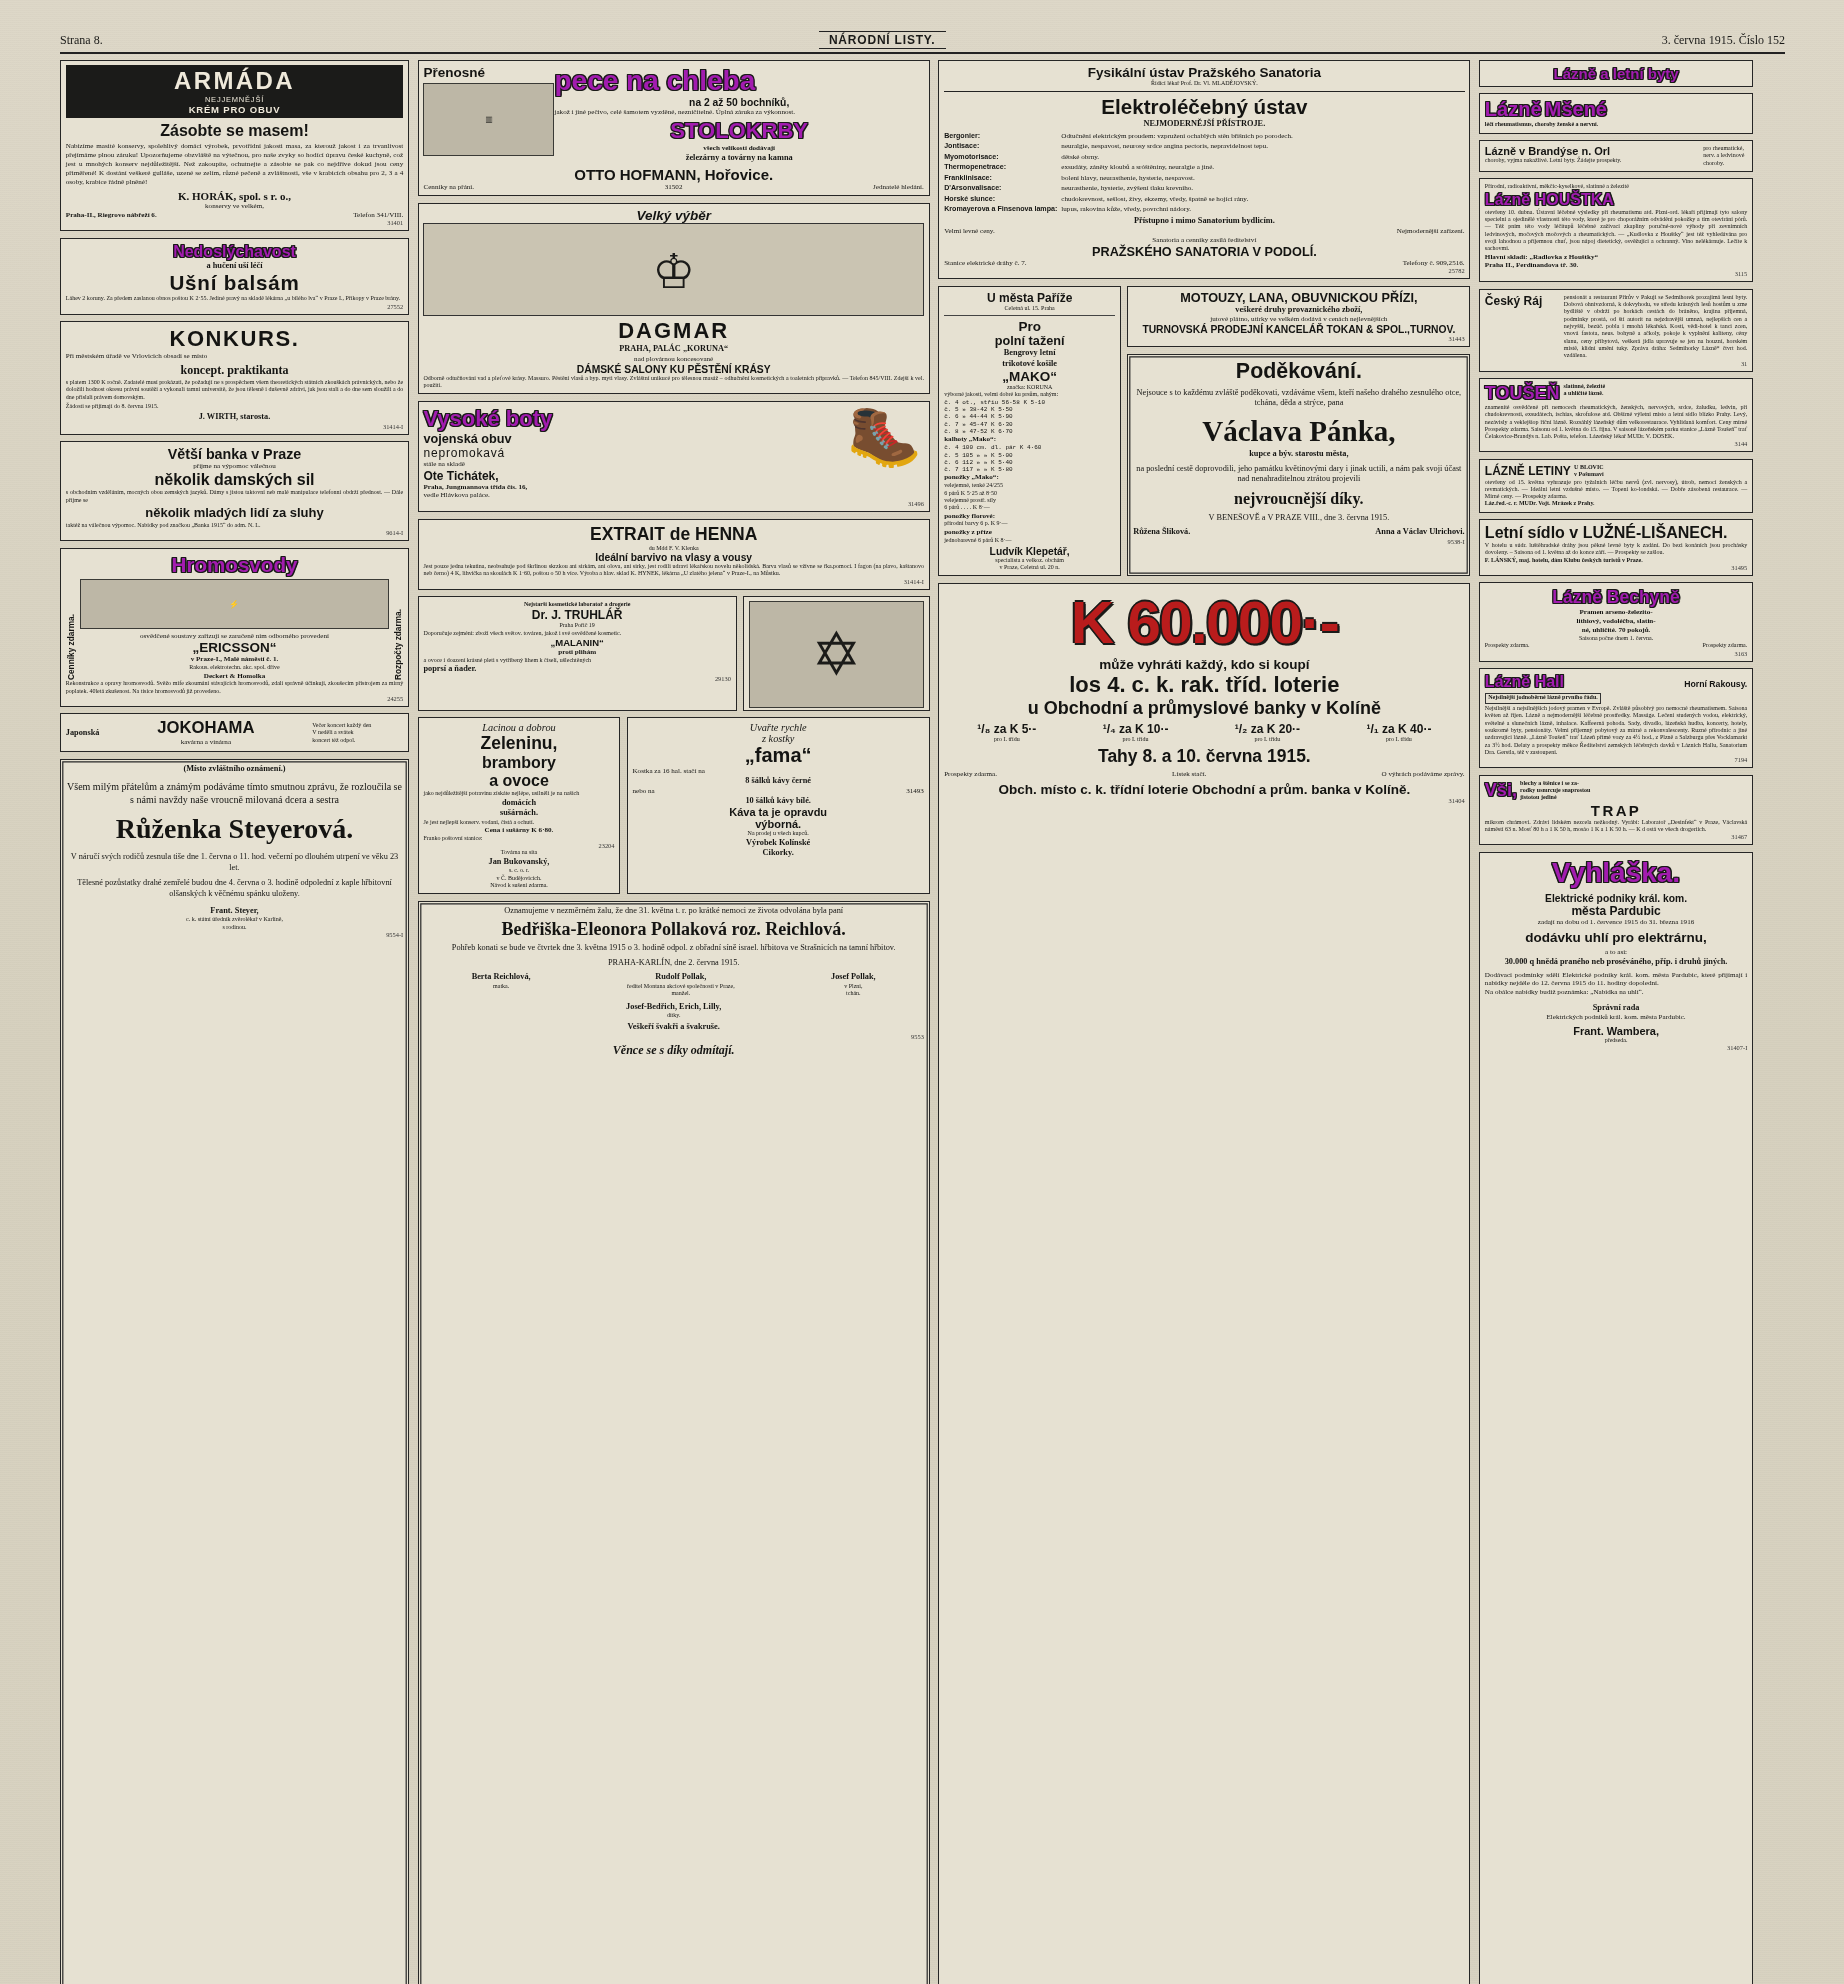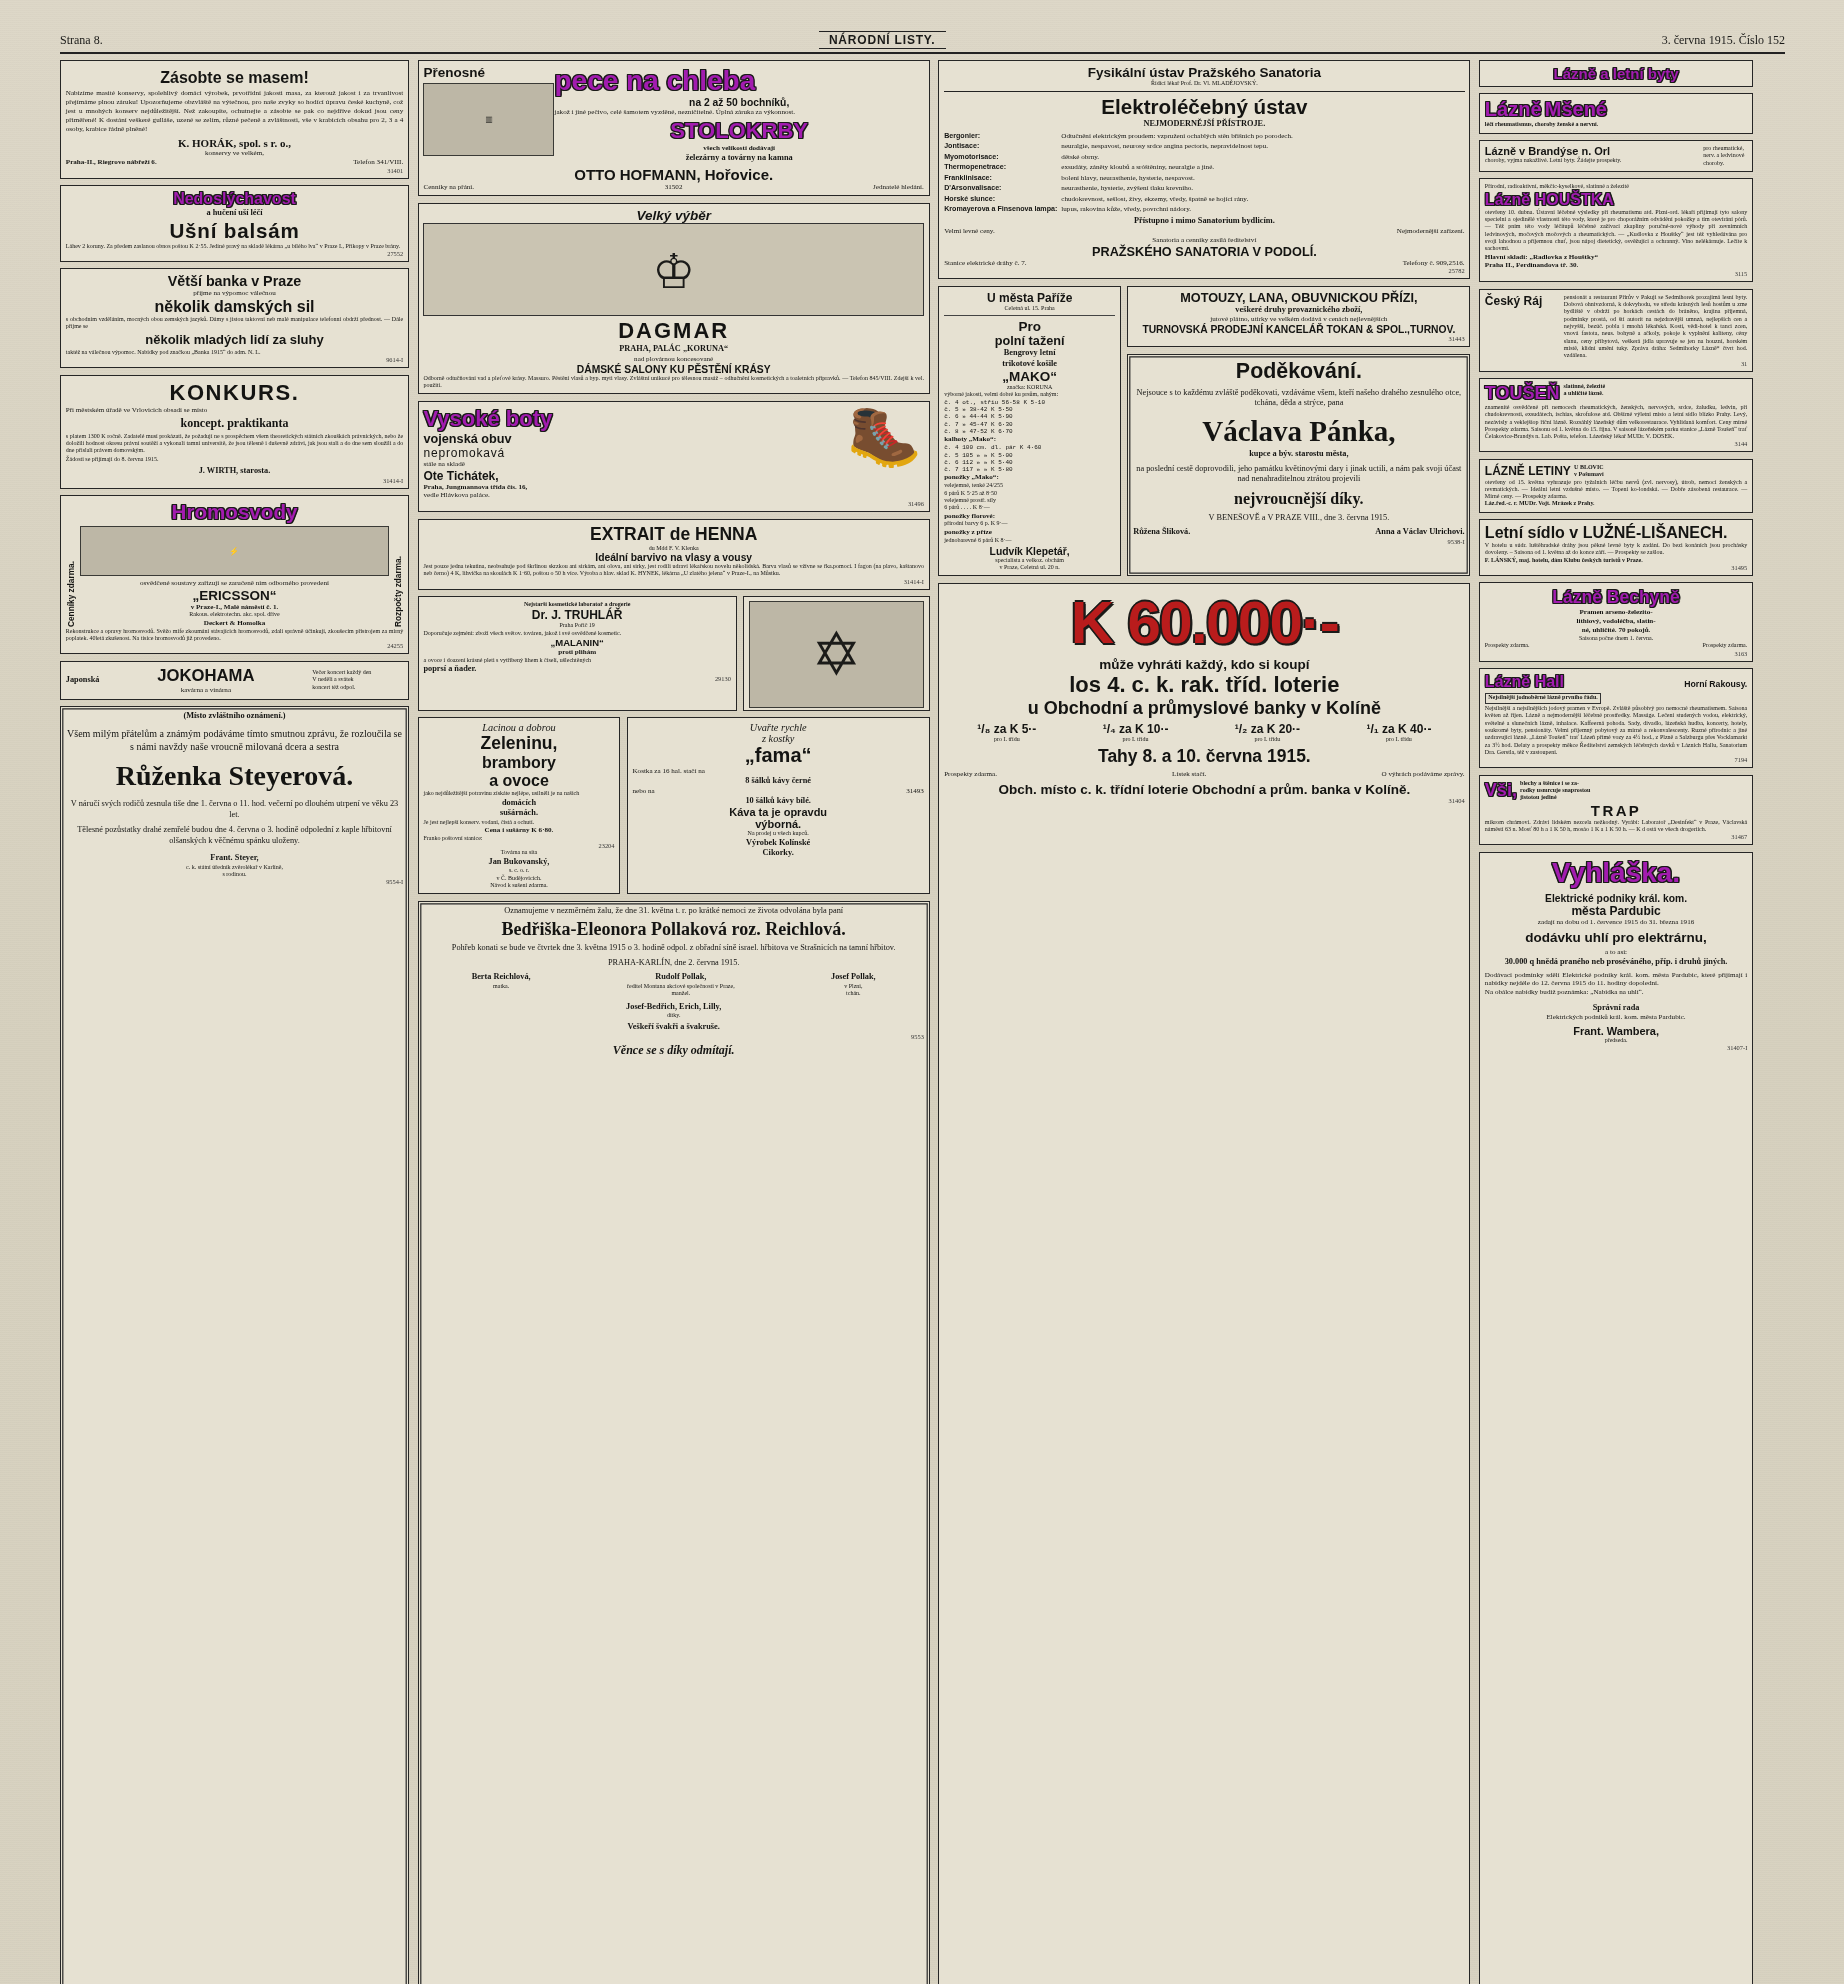--- a/index.html
+++ b/index.html
@@ -107,57 +107,62 @@
     <div class="mid">NÁRODNÍ LISTY.</div>
     <div>3. června 1915.  Číslo 152</div>
   </div>
   <div class="rule-top"></div>
 
   <div class="grid">
 
     <div class="col">
 
       <div class="ad">
+        <div class="center" style="background:#1b1b19;color:#efe9da;padding:2.4px 0;">
+          <div class="sans b" style="font-size:24px;letter-spacing:2.4px;">ARMÁDA</div>
+          <div class="sans" style="font-size:7.5px;letter-spacing:0.8px;">NEJJEMNĚJŠÍ</div>
+          <div class="sans b" style="font-size:9.5px;letter-spacing:0.8px;">KRÉM PRO OBUV</div>
+        </div>
         <div class="center sans b" style="font-size:16px;margin:4px 0 2.4px;">Zásobte se masem!</div>
         <div class="xs just">Nabízíme masité konservy, spolehlivý domácí výrobek, prvotřídní jakosti masa, za kterouž jakost i za trvanlivost přejímáme plnou záruku! Upozorňujeme obzvláště na výtečnou, pro naše zvyky so hodící úpravu české kuchyně, což jest u mnohých konserv nejdůležitější. Než zakoupíte, ochutnejte a zásobte se pak co nejdříve dokud jsou ceny přiměřené! K dostání veškeré gulláše, uzené se zelím, různé pečeně a zvláštnosti, vše v krabicích obsahu pro 2, 3 a 4 osoby, krabice řádně plněné!</div>
         <div class="center b" style="font-size:11px;margin-top:3.2px;">K. HORÁK, spol. s r. o.,</div>
         <div class="center xs">konservy ve velkém,</div>
         <div class="row xs" style="justify-content:space-between;">
           <div class="b">Praha-II., Riegrovo nábřeží 6.</div>
           <div>Telefon 341/VIII.</div>
         </div>
         <div class="num">31401</div>
       </div>
 
       <div class="ad">
         <div class="center outline-title" style="font-size:16px;">Nedoslýchavost</div>
         <div class="center sm b">a hučení uší léčí</div>
         <div class="center sans b" style="font-size:20.6px;letter-spacing:0.8px;">Ušní balsám</div>
         <div class="tiny just">Láhev 2 koruny. Za předem zaslanou obnos poštou K 2·55. Jediné pravý na skladě lékárna „u bílého lva“ v Praze I., Příkopy v Praze brány.</div>
         <div class="num">27552</div>
       </div>
 
       <div class="ad">
+        <div class="center sans b" style="font-size:22px;letter-spacing:1.6px;">KONKURS.</div>
+        <div class="xs">Při městském úřadě ve Vrlovicích obsadí se místo</div>
+        <div class="center b" style="font-size:12px;margin:1.6px 0;">koncept. praktikanta</div>
+        <div class="tiny just">s platem 1300 K ročně. Zadatelé musí prokázati, že požadují ne s prospěchem všem theoretických státních zkouškách právnických, nebo že doložili hodnost okresu právní soutěží a vykonali tamní universitě, že jsou tělesně i duševně zdrávi, jak jsou stali a do dne sem sloužili a do dne přislali právem domovským.</div>
+        <div class="tiny" style="margin-top:1.6px;">Žádosti se přijímají do 8. června 1915.</div>
+        <div class="center sm b" style="margin-top:2.4px;">J. WIRTH, starosta.</div>
+        <div class="num">31414-I</div>
+      </div>
+
+      <div class="ad">
         <div class="center sans b" style="font-size:14.3px;">Větší banka v Praze</div>
         <div class="center xs">přijme na výpomoc válečnou</div>
         <div class="center sans b" style="font-size:16px;">několik damských sil</div>
         <div class="tiny just">s obchodním vzděláním, mocných obou zemských jazyků. Dámy s jistou taktovní neb malé manipulace telefonní obdrží přednost. — Dále příjme se</div>
         <div class="center sans b" style="font-size:13px;margin:1.6px 0;">několik mladých lidí za sluhy</div>
         <div class="tiny just">taktéž na válečnou výpomoc. Nabídky pod značkou „Banka 1915“ do adm. N. L.</div>
         <div class="num">9614-I</div>
-      </div>
-
-      <div class="ad">
-        <div class="center sans b" style="font-size:22px;letter-spacing:1.6px;">KONKURS.</div>
-        <div class="xs">Při městském úřadě ve Vrlovicích obsadí se místo</div>
-        <div class="center b" style="font-size:12px;margin:1.6px 0;">koncept. praktikanta</div>
-        <div class="tiny just">s platem 1300 K ročně. Zadatelé musí prokázati, že požadují ne s prospěchem všem theoretických státních zkouškách právnických, nebo že doložili hodnost okresu právní soutěží a vykonali tamní universitě, že jsou tělesně i duševně zdrávi, jak jsou stali a do dne sem sloužili a do dne přislali právem domovským.</div>
-        <div class="tiny" style="margin-top:1.6px;">Žádosti se přijímají do 8. června 1915.</div>
-        <div class="center sm b" style="margin-top:2.4px;">J. WIRTH, starosta.</div>
-        <div class="num">31414-I</div>
       </div>
 
       <div class="ad">
         <div class="center outline-title" style="font-size:20.6px;">Hromosvody</div>
         <div class="row" style="align-items:stretch;">
           <div class="vertical sm" style="height:103px;">Cenníky zdarma.</div>
           <div class="grow center" style="padding:0 3.2px;">
             <div class="imgbox" style="height:48px;margin:2.4px 0;">⚡</div>
             <div class="xs">osvědčené soustavy zařizují se zaručeně ním odborného provedení</div>
             <div class="sans b" style="font-size:13.5px;">„ERICSSON“</div>

